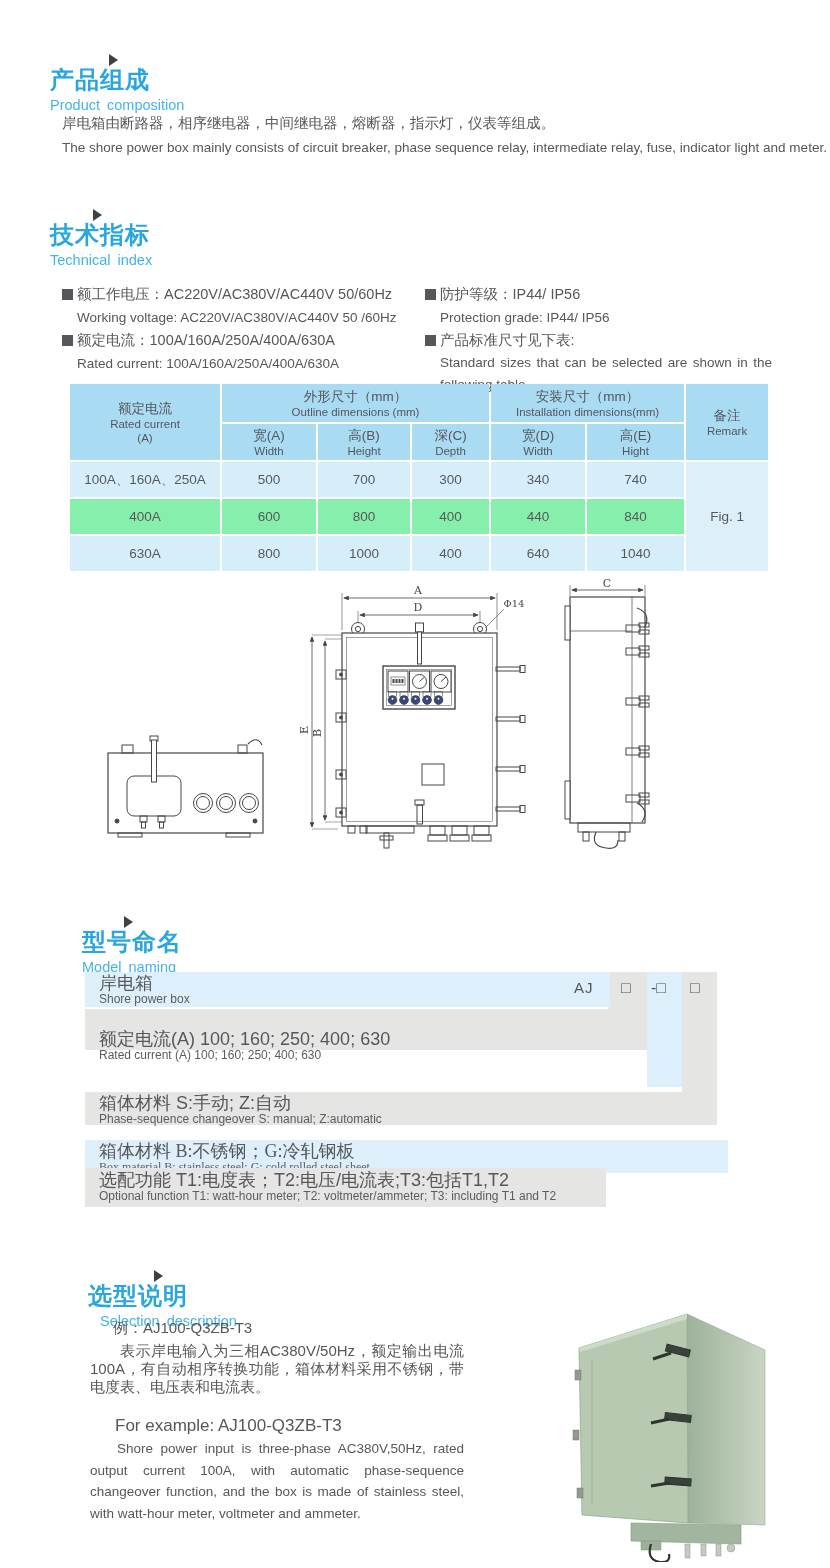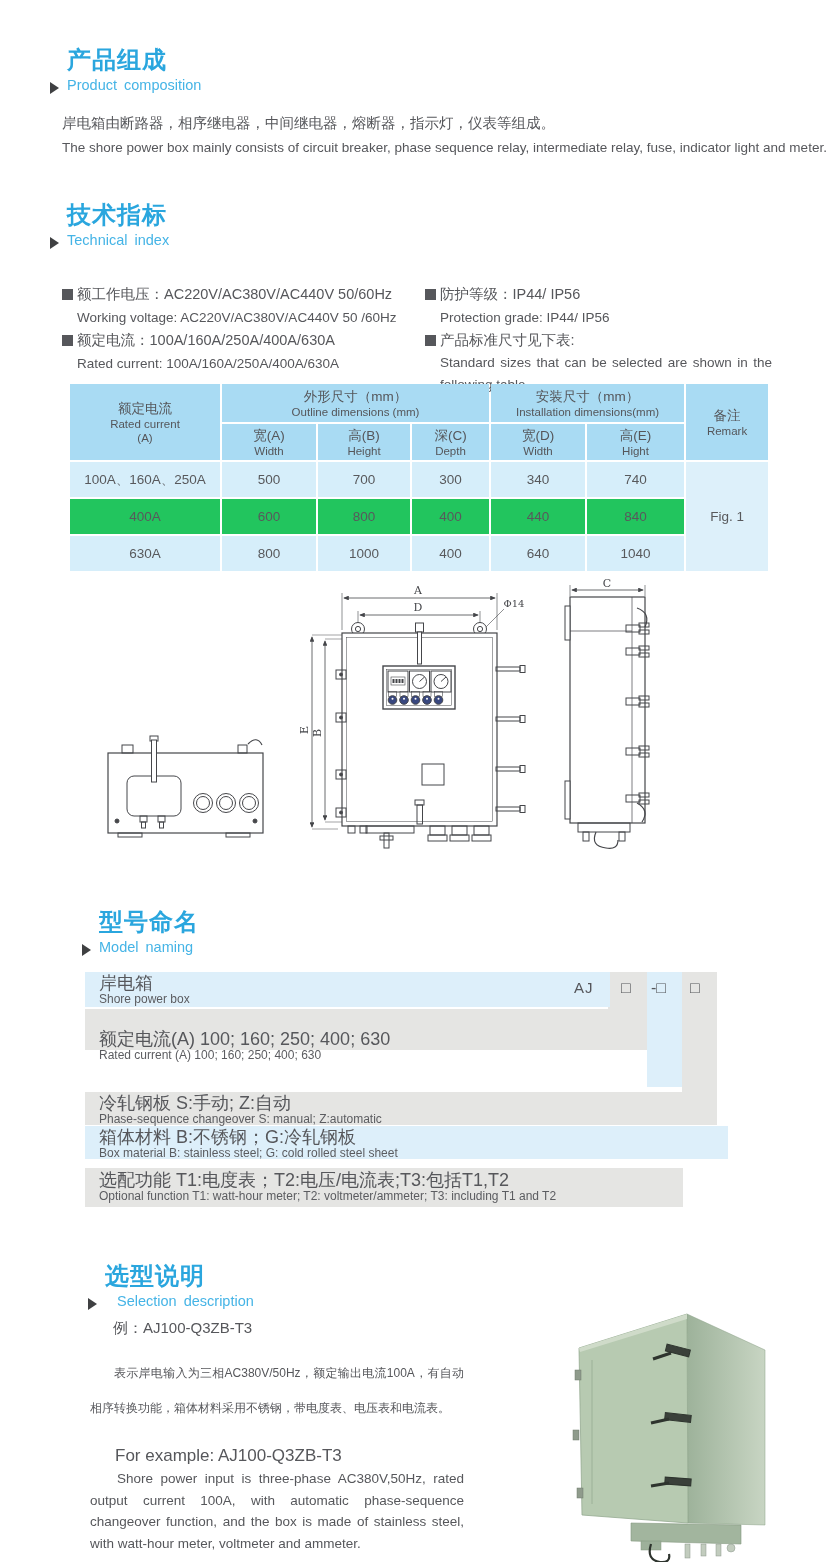--- a/index.html
+++ b/index.html
@@ -2,21 +2,21 @@
 <html><head>
 <meta charset="utf-8">
 <style>
   html,body { margin:0; padding:0; background:#ffffff; }
   .page {
     position:relative; width:830px; height:1568px; background:#ffffff;
     font-family:"Liberation Sans","DejaVu Sans",sans-serif; color:#56575b;
     overflow:hidden;
   }
   
-  .sec-head { position:absolute; display:flex; align-items:flex-end; }
+  .sec-head { position:absolute; display:flex; align-items:center;flex-direction:column; }
   .tri {
     width:0; height:0; border-left:9px solid #3f4042;
     border-top:6px solid transparent; border-bottom:6px solid transparent;
     margin:8px 8px 0 0; flex:0 0 auto;
   }
   .sec-title { font-size:24px; line-height:28px; color:#2aa6de; font-weight:600; letter-spacing:1px; }
   .sec-sub   { font-size:14.5px; line-height:18px; color:#45b4e6; margin-top:2px; word-spacing:3px; }
 
   
   #head-comp { top:46px; left:50px; }
@@ -38,21 +38,21 @@
   #size-table {
     position:absolute; top:382px; left:68px; width:700px;
     border-collapse:separate; border-spacing:2px; table-layout:fixed;
   }
   #size-table th, #size-table td { padding:0; text-align:center; vertical-align:middle; font-weight:normal; }
   #size-table thead th { background:#a9dbf3; color:#55565a; }
   .hz { font-size:13.5px; line-height:17px; }
   .he { font-size:11.5px; line-height:14px; }
   #size-table tbody td { font-size:13.5px; color:#58595c; height:35px; }
   tr.ra td { background:#d6eefa; }
-  tr.rb td { background:#22c55e; }
+  tr.rb td { background:#86efac; }
   td.remark { background:#ddf0fa !important; font-size:13px; }
   th.h1 { height:38px; }
   th.h2 { height:36px; }
 
   
   #drawing { position:absolute; top:578px; left:80px; width:680px; height:312px; }
 
   
   #head-naming { top:908px; left:82px; }
   #naming { position:absolute; top:968px; left:85px; width:662px; height:242px; }
@@ -60,35 +60,35 @@
   #ncol1 { left:523px; width:39px; height:78px;  background:#e5e5e3; }
   #ncol2 { left:562px; width:35px; height:115px; background:#ddeffa; }
   #ncol3 { left:597px; width:35px; height:153px; background:#e5e5e3; }
   .nrow { position:absolute; left:0; box-sizing:border-box; padding:3px 0 0 14px; }
   .nrow .zh { display:block; font-size:18px; line-height:17px; }
   .nrow .en { display:block; font-size:12px; line-height:15px; color:#5b5c60; }
   #nrow1 { top:4px;   height:35px; width:525px; background:#ddeffa; }
   #nrow2 { top:41px;  height:41px; width:562px; background:#e5e5e3; padding-top:22px; }
   #nrow3 { top:87px;  height:32px; width:597px; background:#ddeffa; }
   #nrow4 { top:124px; height:33px; width:632px; background:#e5e5e3; }
-  #nrow5 { top:158px; height:33px; width:643px; background:#ddeffa; }
-  #nrow6 { top:200px; height:39px; width:598px; background:#e5e5e3; padding-top:4px; }
+  #nrow5 { top:172px; height:33px; width:643px; background:#ddeffa;font-family:Liberation Serif, serif; }
+  #nrow6 { top:200px; height:39px; width:521px; background:#e5e5e3; padding-top:4px; }
   .code { position:absolute; top:11px; font-size:15px; color:#55565a; }
   #code-aj  { left:489px; letter-spacing:1px; }
   .code-box { font-size:16px; }
   #code-b1 { left:536px; }
   #code-b2 { left:566px; }
   #code-b3 { left:605px; }
 
   
   #head-sel { top:1262px; left:88px; }
   #head-sel .sec-sub { margin-left:12px; }
   #sel-text { position:absolute; top:1316px; left:90px; width:374px; }
   #sel-text .ex-zh { font-size:15px; line-height:24px; text-indent:23px; }
-  #sel-text .p-zh  { font-size:12px; line-height:35px; text-align:justify; text-indent:2em; margin-top:16px; }
+  #sel-text .p-zh  { font-size:15px; line-height:18px; text-align:justify; text-indent:2em; margin-top:2px; }
   #sel-text .ex-en { font-size:17px; line-height:22px; text-indent:25px; margin-top:19px; }
   #sel-text .p-en  { font-size:13.5px; line-height:21.5px; text-align:justify; text-indent:2em; margin-top:1px; }
   #photo { position:absolute; top:1292px; left:535px; width:280px; height:270px; }
 
   svg text { font-family:"DejaVu Serif","Liberation Serif",serif; fill:#45464a; }
 </style>
 </head>
 <body>
 
 <div class="page">
@@ -423,21 +423,21 @@
 
     <div class="nrow" id="nrow1">
       <span class="zh">岸电箱</span>
       <span class="en">Shore power box</span>
     </div>
     <div class="nrow" id="nrow2">
       <span class="zh">额定电流(A)  100; 160; 250; 400; 630</span>
       <span class="en">Rated current (A) 100; 160; 250; 400; 630</span>
     </div>
     <div class="nrow" id="nrow4">
-      <span class="zh">冷轧钢板  S:手动; Z:自动</span>
+      <span class="zh">箱体材料  S:手动; Z:自动</span>
       <span class="en">Phase-sequence changeover  S: manual;  Z:automatic</span>
     </div>
     <div class="nrow" id="nrow5">
       <span class="zh">箱体材料  B:不锈钢；G:冷轧钢板</span>
       <span class="en">Box material  B: stainless steel; G: cold rolled steel sheet</span>
     </div>
     <div class="nrow" id="nrow6">
       <span class="zh">选配功能  T1:电度表；T2:电压/电流表;T3:包括T1,T2</span>
       <span class="en">Optional function  T1: watt-hour meter; T2: voltmeter/ammeter; T3: including T1 and T2</span>
     </div>

